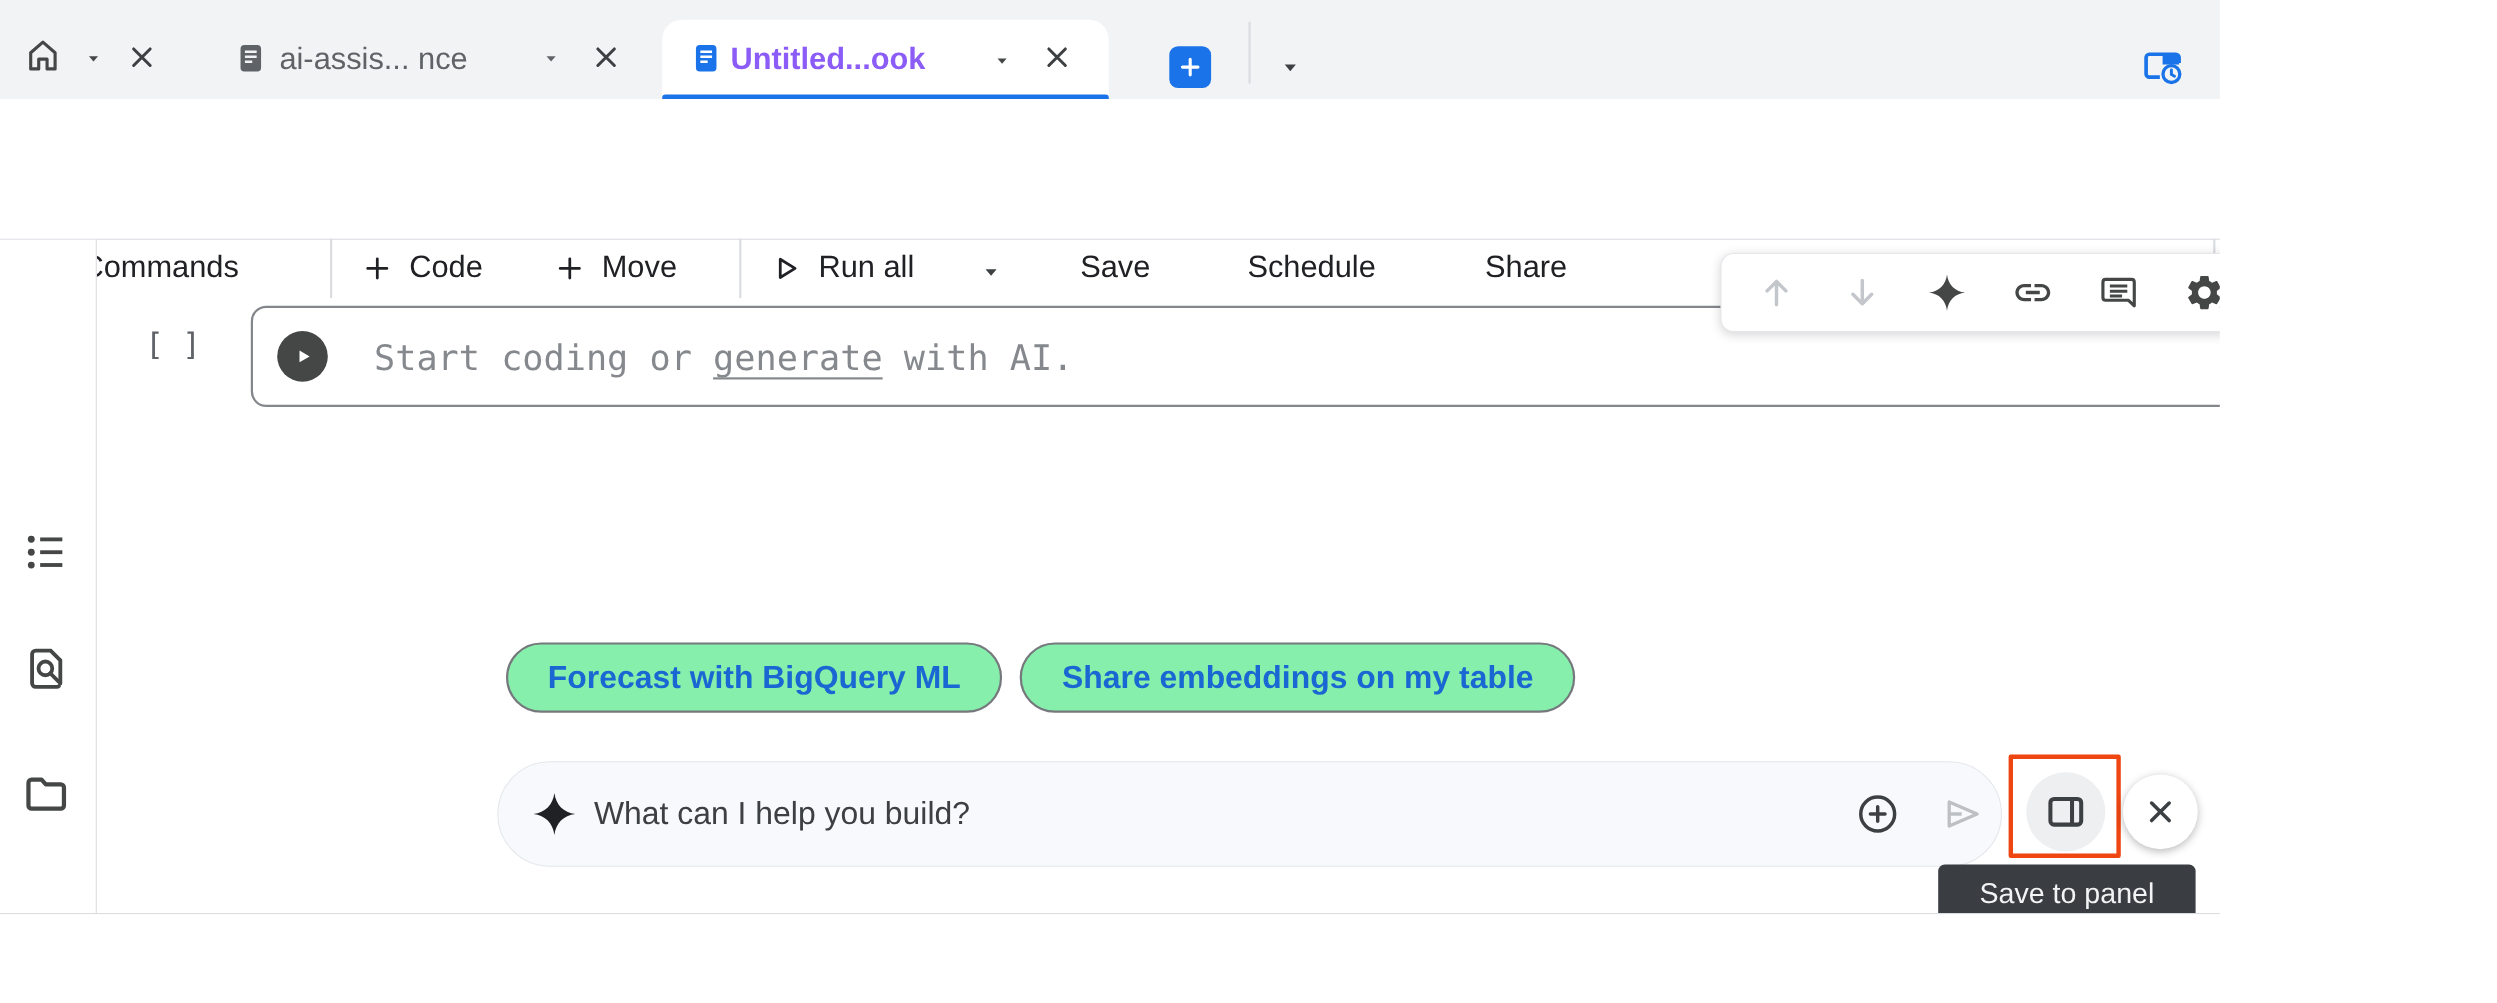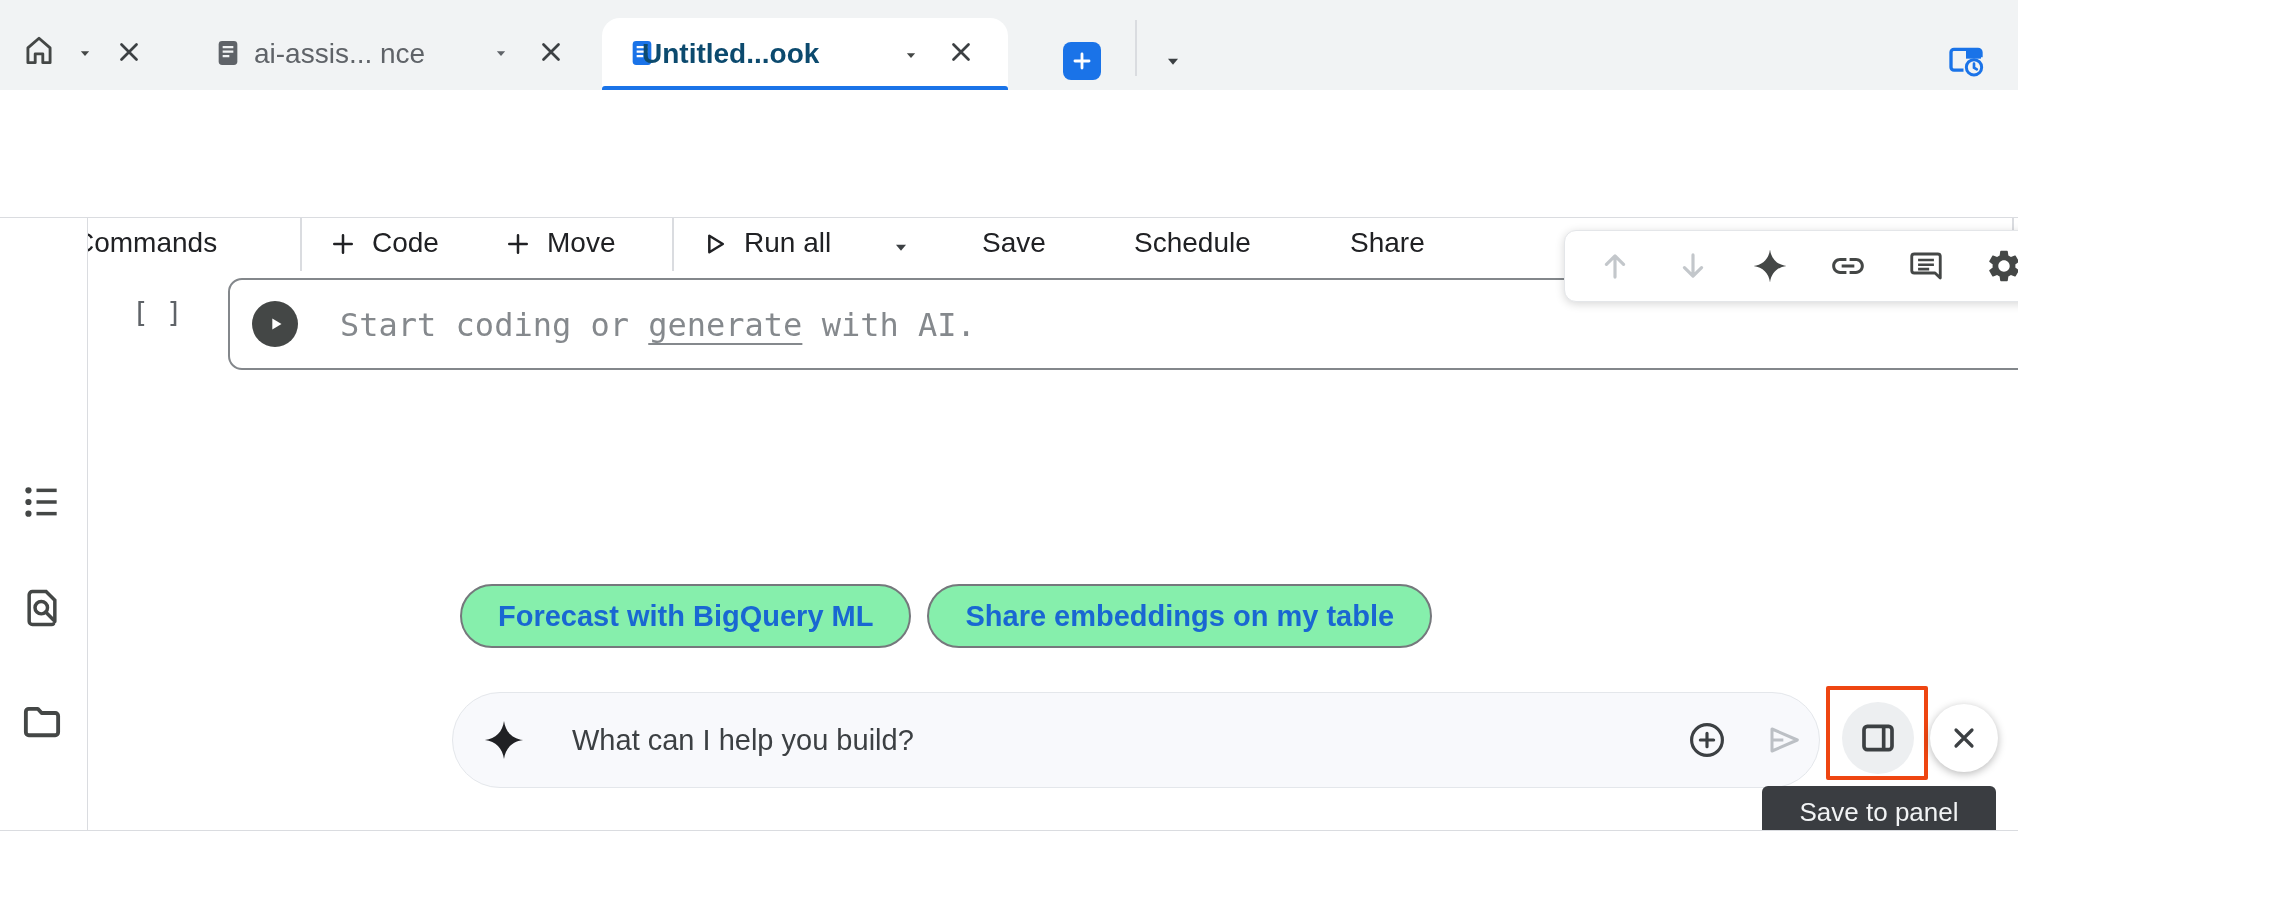--- a/index.html
+++ b/index.html
@@ -55,21 +55,21 @@
   .chips { position:absolute; left:460px; top:584px; display:flex; gap:16px; }
   .chip { height:64px; line-height:60px; border:2px solid #75787c; border-radius:33px; background:#86efac;
           padding:0 36px; color:#1967d2; font-size:29px; font-weight:600; white-space:nowrap; }
   .chip.faded { width:262px; overflow:hidden; padding-right:0;
           -webkit-mask-image:linear-gradient(90deg,#000 55%,transparent 94%);
           mask-image:linear-gradient(90deg,#000 55%,transparent 94%); }
 
   
   .promptbar { position:absolute; left:452px; top:692px; width:1368px; height:96px; border-radius:48px;
                background:#f8f9fc; border:1px solid #e4e7eb; }
-  .prompt-text { position:absolute; left:572px; top:724px; font-size:29px; color:#3c4043; white-space:nowrap; }
+  .prompt-text { position:absolute; left:540px; top:724px; font-size:29px; color:#3c4043; white-space:nowrap; }
   .round-btn { position:absolute; border-radius:50%; display:flex; align-items:center; justify-content:center; }
   .panel-btn { left:1842px; top:702px; width:72px; height:72px; background:#edeff1; color:#3c4043; }
   .close-btn { left:1930px; top:704px; width:68px; height:68px; background:#fff; color:#3c4043;
                box-shadow:0 2px 8px rgba(0,0,0,.28); }
   .red-box { position:absolute; left:1826px; top:686px; width:102px; height:94px;
              border:4px solid #ee4511; border-radius:2px; pointer-events:none; }
   .tooltip { position:absolute; left:1762px; top:786px; width:234px; height:52px; background:#3a3d41;
              border-radius:6px; color:#f1f3f4; font-size:26px; display:flex; align-items:center; justify-content:center;
              white-space:nowrap; }
 
@@ -120,21 +120,21 @@
         <path d="M6 6l12 12M18 6 6 18" stroke="currentColor" stroke-width="2.2" stroke-linecap="round"></path>
       </svg>
     </span>
 
     <span class="abs" style="left:626px;top:37px;color:#1a73e8">
       <svg class="ic" width="32" height="32" viewBox="0 0 24 24">
         <rect x="5" y="3" width="14" height="18" rx="2.6" fill="currentColor"></rect>
         <path d="M8 7.6h8M8 11h8M8 14.4h5" stroke="#fff" stroke-width="1.7"></path>
       </svg>
     </span>
-    <span class="abs tab-label" style="left:642px;top:38px;color:#0c4a6e;font-weight:600">Untitled...ook</span>
+    <span class="abs tab-label" style="left:664px;top:38px;color:#8b5cf6;font-weight:600">Untitled...ook</span>
     <span class="abs" style="left:902px;top:46px;color:#444746">
       <svg class="ic" width="18" height="18" viewBox="0 0 24 24">
           <path d="M6.5 9.5h11L12 16z" fill="currentColor"></path>
         </svg>
     </span>
     <span class="abs" style="left:946px;top:37px;color:#3c4043">
       <svg class="ic" width="30" height="30" viewBox="0 0 24 24" fill="none">
         <path d="M6 6l12 12M18 6 6 18" stroke="currentColor" stroke-width="2.2" stroke-linecap="round"></path>
       </svg>
     </span>

